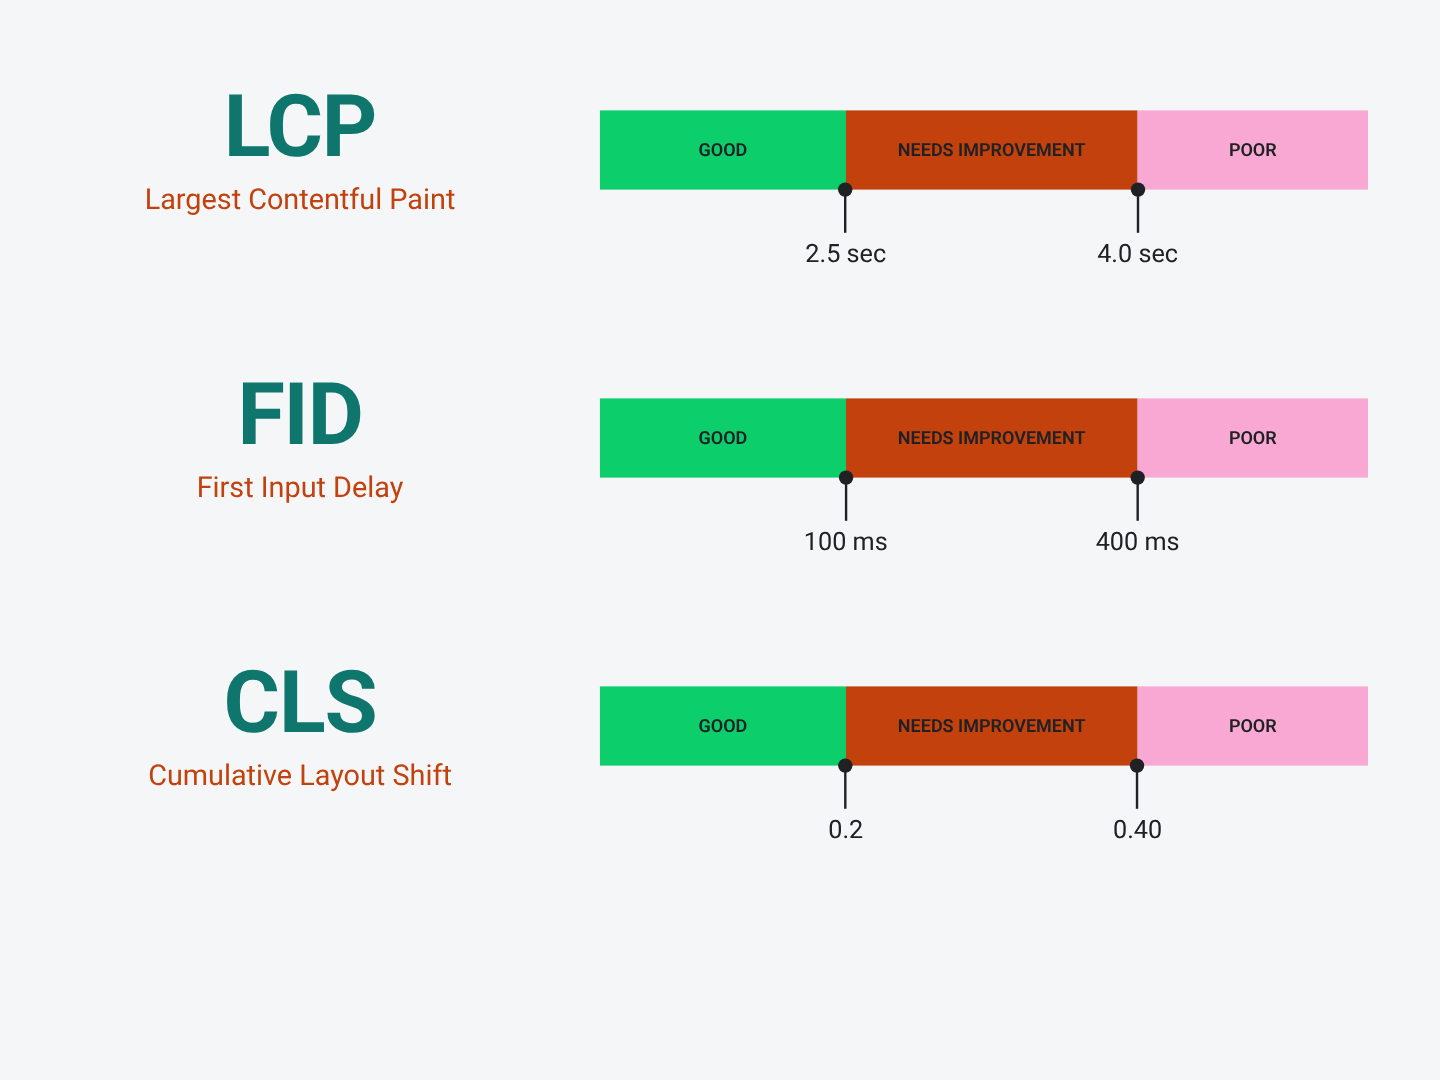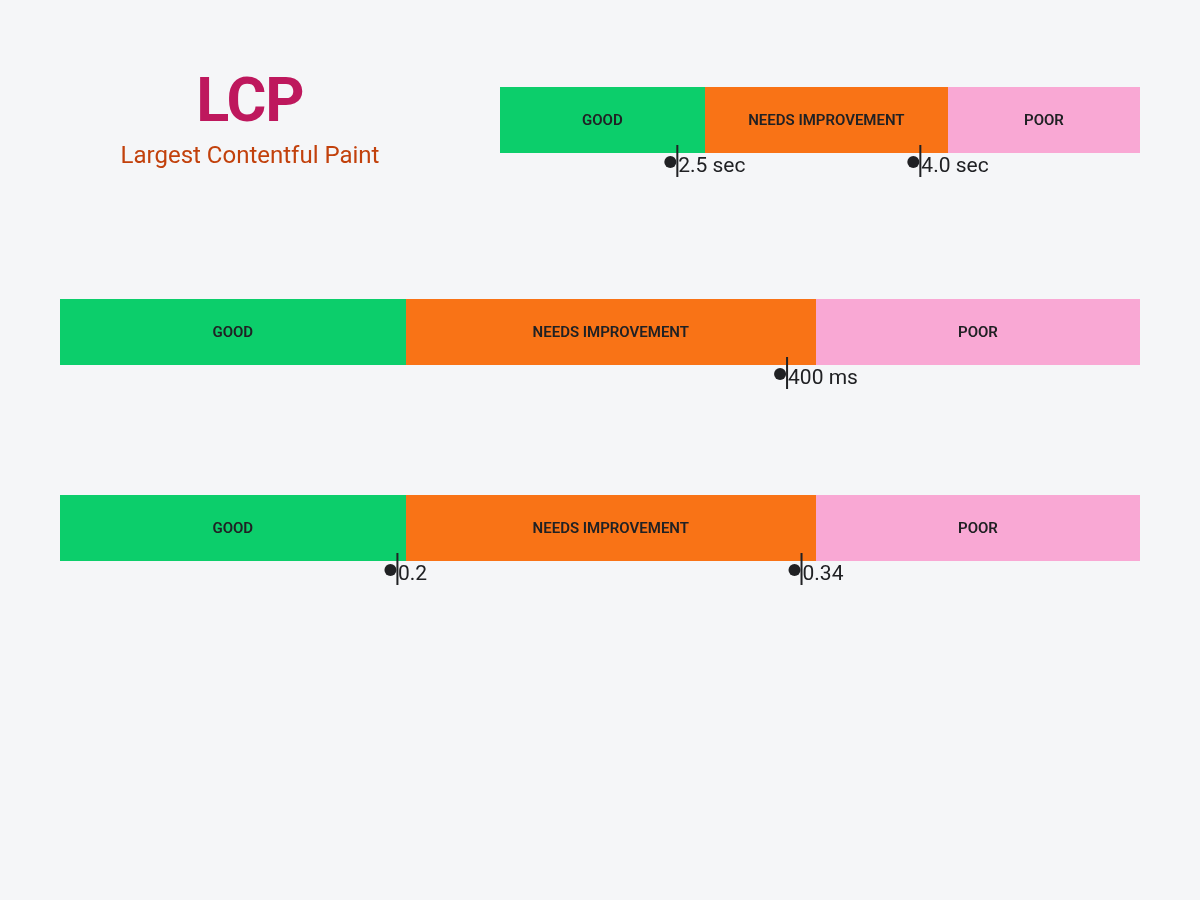--- a/index.html
+++ b/index.html
@@ -26,23 +26,23 @@
       gap: 60px;
     }
     .metric-label-block {
       width: 380px;
       text-align: center;
       display: flex;
       flex-direction: column;
       align-items: center;
     }
     .metric-abbr {
-      font-size: 61px;
+      font-size: 72px;
       font-weight: 700;
-      color: #be185d;
+      color: #0f766e;
       line-height: 1;
       letter-spacing: -1px;
     }
     .metric-fullname {
       font-size: 24px;
       color: #c2410c;
       margin-top: 10px;
       font-weight: 400;
     }
     .scale-block {
@@ -64,33 +64,33 @@
       color: #202124;
       text-align: center;
       line-height: 1.2;
       padding: 0 8px;
     }
     .segment-good {
       background: #0cce6b;
       flex: 0 0 32%;
     }
     .segment-mid {
-      background: #f97316;
+      background: #c2410c;
       flex: 0 0 38%;
     }
     .segment-poor {
       background: #f9a8d4;
       flex: 0 0 30%;
     }
     .threshold-marker {
       position: absolute;
       top: 60px;
       transform: translateX(-50%);
       display: flex;
-      flex-direction: row;
+      flex-direction: column;
       align-items: center;
     }
     .marker-dot {
       width: 12px;
       height: 12px;
       border-radius: 50%;
       background: #202124;
     }
     .marker-line {
       width: 2px;
@@ -131,47 +131,60 @@
       </div>
       <div class="threshold-marker marker-2">
         <div class="marker-dot"></div>
         <div class="marker-line"></div>
         <div class="marker-label">4.0 sec</div>
       </div>
     </div>
   </div>
 
   <div class="metric-row">
+    <div class="metric-label-block">
+      <div class="metric-abbr">FID</div>
+      <div class="metric-fullname">First Input Delay</div>
+    </div>
     <div class="scale-block">
       <div class="scale-bar">
         <div class="segment segment-good">GOOD</div>
         <div class="segment segment-mid">NEEDS IMPROVEMENT</div>
         <div class="segment segment-poor">POOR</div>
+      </div>
+      <div class="threshold-marker marker-1">
+        <div class="marker-dot"></div>
+        <div class="marker-line"></div>
+        <div class="marker-label">100 ms</div>
       </div>
       <div class="threshold-marker marker-2">
         <div class="marker-dot"></div>
         <div class="marker-line"></div>
         <div class="marker-label">400 ms</div>
       </div>
     </div>
   </div>
 
   <div class="metric-row">
+    <div class="metric-label-block">
+      <div class="metric-abbr">CLS</div>
+      <div class="metric-fullname">Cumulative Layout Shift</div>
+    </div>
     <div class="scale-block">
       <div class="scale-bar">
         <div class="segment segment-good">GOOD</div>
         <div class="segment segment-mid">NEEDS IMPROVEMENT</div>
         <div class="segment segment-poor">POOR</div>
       </div>
       <div class="threshold-marker marker-1">
         <div class="marker-dot"></div>
         <div class="marker-line"></div>
         <div class="marker-label">0.2</div>
       </div>
       <div class="threshold-marker marker-2">
         <div class="marker-dot"></div>
         <div class="marker-line"></div>
-        <div class="marker-label">0.34</div>
+        <div class="marker-label">0.40</div>
       </div>
     </div>
   </div>
 
 </div>
 
 </body></html>

